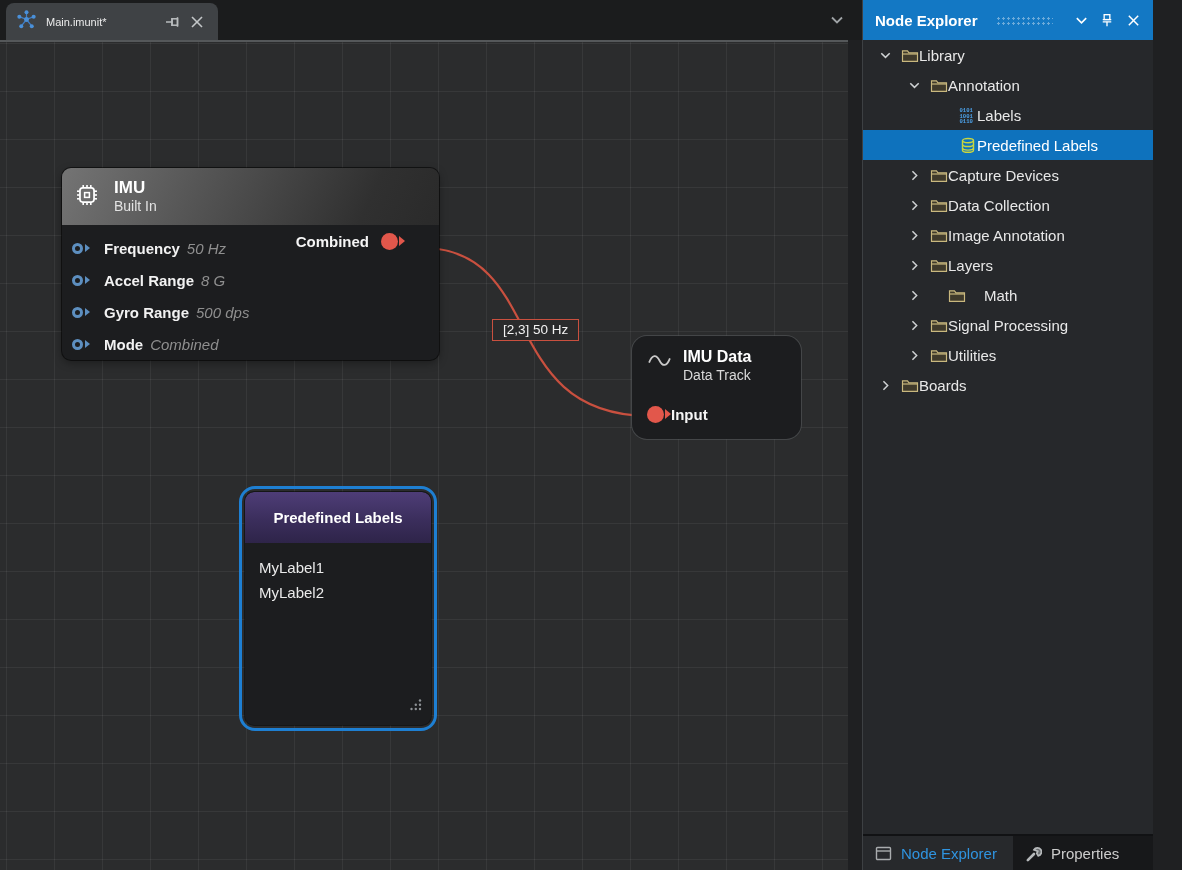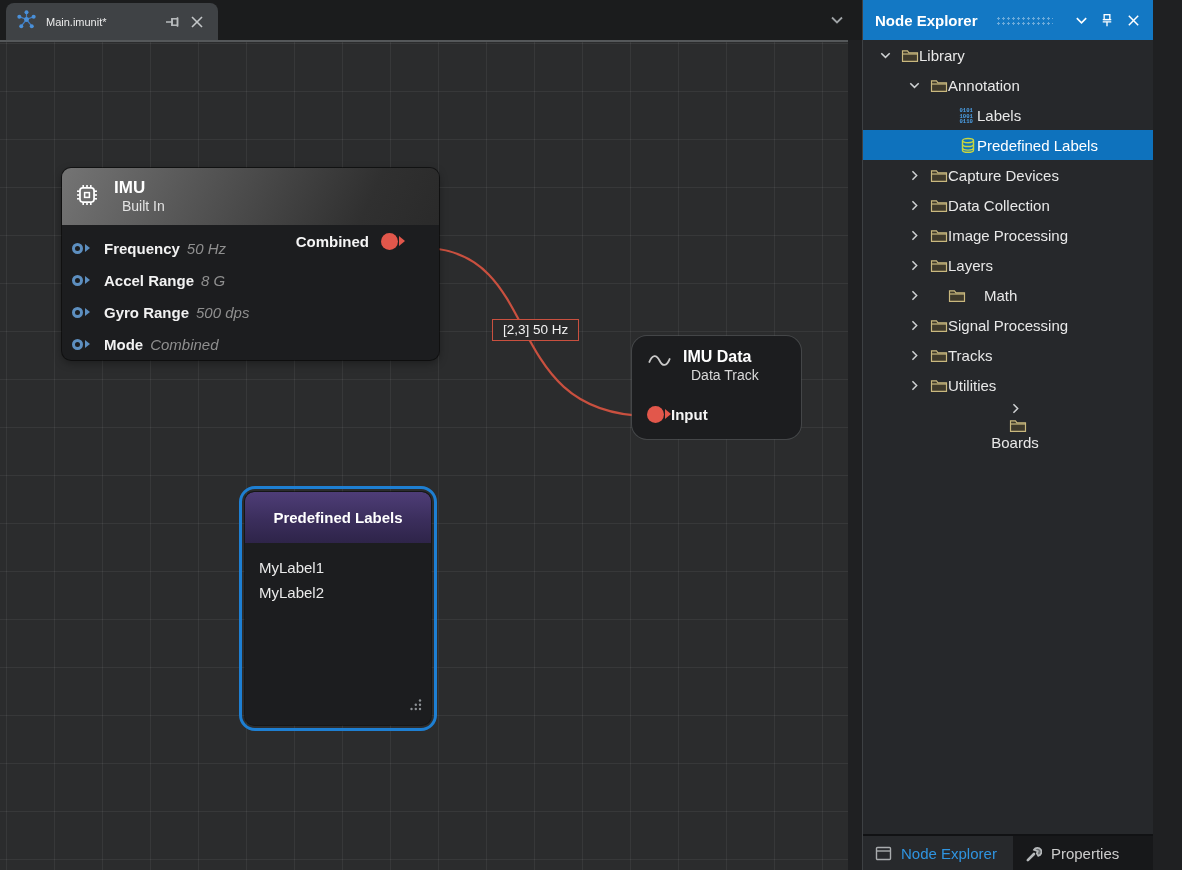--- a/index.html
+++ b/index.html
@@ -38,21 +38,21 @@
 
   
   .imu-node { left:62px; top:126px; width:377px; height:192px; border-radius:9px; }
   .imu-header {
     height:57px; border-radius:9px 9px 0 0;
     background:linear-gradient(115deg,#747474 0%,#565656 35%,#303030 80%,#2a2a2a 100%);
     display:flex; align-items:center; padding:0 12px;
   }
   .imu-header .hdr-text { margin-left:14px; }
   .node-title { font-size:17px; font-weight:bold; color:#ffffff; line-height:20px; }
-  .node-subtitle { font-size:14px; color:#e3e3e3; line-height:17px;margin-left:8px; }
+  .node-subtitle { font-size:14px; color:#e3e3e3; line-height:17px; }
   .imu-body { position:relative; padding:7px 0 0 10px; }
   .port-row { position:relative; height:32px; display:flex; align-items:center; }
   .port-in { width:20px; display:flex; align-items:center; }
   .ring { width:11px; height:11px; border:3px solid #5d8fc0; border-radius:50%; }
   .tri-blue { width:0; height:0; border-left:5px solid #5d8fc0; border-top:4px solid transparent; border-bottom:4px solid transparent; margin-left:2px; }
   .port-label { font-size:15px; font-weight:bold; color:#f2f2f2; margin-left:12px; }
   .port-value { font-size:15px; font-style:italic; color:#8f8f8f; margin-left:7px; }
   .out-port { position:absolute; right:34px; top:0; height:32px; display:flex; align-items:center; }
   .out-label { font-size:15px; font-weight:600; color:#f5f5f5; margin-right:12px; }
   .dot-red { width:17px; height:17px; background:#e2574b; border-radius:50%; }
@@ -397,21 +397,21 @@
             <svg width="15" height="15" viewBox="0 0 16 16" fill="none" stroke="#cfd2d4" stroke-width="1.6">
               <path d="M5.8 3.5 L10.3 8 L5.8 12.5"></path>
             </svg>
           </span>
           <span class="tw-icon">
             <svg width="18" height="15" viewBox="0 0 16 14">
               <path d="M1 2.6 h4.6 l1.5 1.9 H15 V12.4 H1 Z" fill="#3f3a2b" stroke="#c9b87e" stroke-width="1.1"></path>
               <path d="M1 5.6 H15" stroke="#c9b87e" stroke-width="1.1"></path>
             </svg>
           </span>
-          <span class="tw-label">Image Processing</span>
+          <span class="tw-label">Image Annotation</span>
         </div>
         <div class="tree-row" style="padding-left: 43px;">
           <span class="tw-chevron">
             <svg width="15" height="15" viewBox="0 0 16 16" fill="none" stroke="#cfd2d4" stroke-width="1.6">
               <path d="M5.8 3.5 L10.3 8 L5.8 12.5"></path>
             </svg>
           </span>
           <span class="tw-icon">
             <svg width="18" height="15" viewBox="0 0 16 14">
               <path d="M1 2.6 h4.6 l1.5 1.9 H15 V12.4 H1 Z" fill="#3f3a2b" stroke="#c9b87e" stroke-width="1.1"></path>
@@ -453,37 +453,23 @@
             <svg width="15" height="15" viewBox="0 0 16 16" fill="none" stroke="#cfd2d4" stroke-width="1.6">
               <path d="M5.8 3.5 L10.3 8 L5.8 12.5"></path>
             </svg>
           </span>
           <span class="tw-icon">
             <svg width="18" height="15" viewBox="0 0 16 14">
               <path d="M1 2.6 h4.6 l1.5 1.9 H15 V12.4 H1 Z" fill="#3f3a2b" stroke="#c9b87e" stroke-width="1.1"></path>
               <path d="M1 5.6 H15" stroke="#c9b87e" stroke-width="1.1"></path>
             </svg>
           </span>
-          <span class="tw-label">Tracks</span>
-        </div>
-        <div class="tree-row" style="padding-left: 43px;">
-          <span class="tw-chevron">
-            <svg width="15" height="15" viewBox="0 0 16 16" fill="none" stroke="#cfd2d4" stroke-width="1.6">
-              <path d="M5.8 3.5 L10.3 8 L5.8 12.5"></path>
-            </svg>
-          </span>
-          <span class="tw-icon">
-            <svg width="18" height="15" viewBox="0 0 16 14">
-              <path d="M1 2.6 h4.6 l1.5 1.9 H15 V12.4 H1 Z" fill="#3f3a2b" stroke="#c9b87e" stroke-width="1.1"></path>
-              <path d="M1 5.6 H15" stroke="#c9b87e" stroke-width="1.1"></path>
-            </svg>
-          </span>
           <span class="tw-label">Utilities</span>
         </div>
-        <div class="tree-row" style="padding-left: 14px; flex-direction: column;">
+        <div class="tree-row" style="padding-left: 14px;">
           <span class="tw-chevron">
             <svg width="15" height="15" viewBox="0 0 16 16" fill="none" stroke="#cfd2d4" stroke-width="1.6">
               <path d="M5.8 3.5 L10.3 8 L5.8 12.5"></path>
             </svg>
           </span>
           <span class="tw-icon">
             <svg width="18" height="15" viewBox="0 0 16 14">
               <path d="M1 2.6 h4.6 l1.5 1.9 H15 V12.4 H1 Z" fill="#3f3a2b" stroke="#c9b87e" stroke-width="1.1"></path>
               <path d="M1 5.6 H15" stroke="#c9b87e" stroke-width="1.1"></path>
             </svg>

